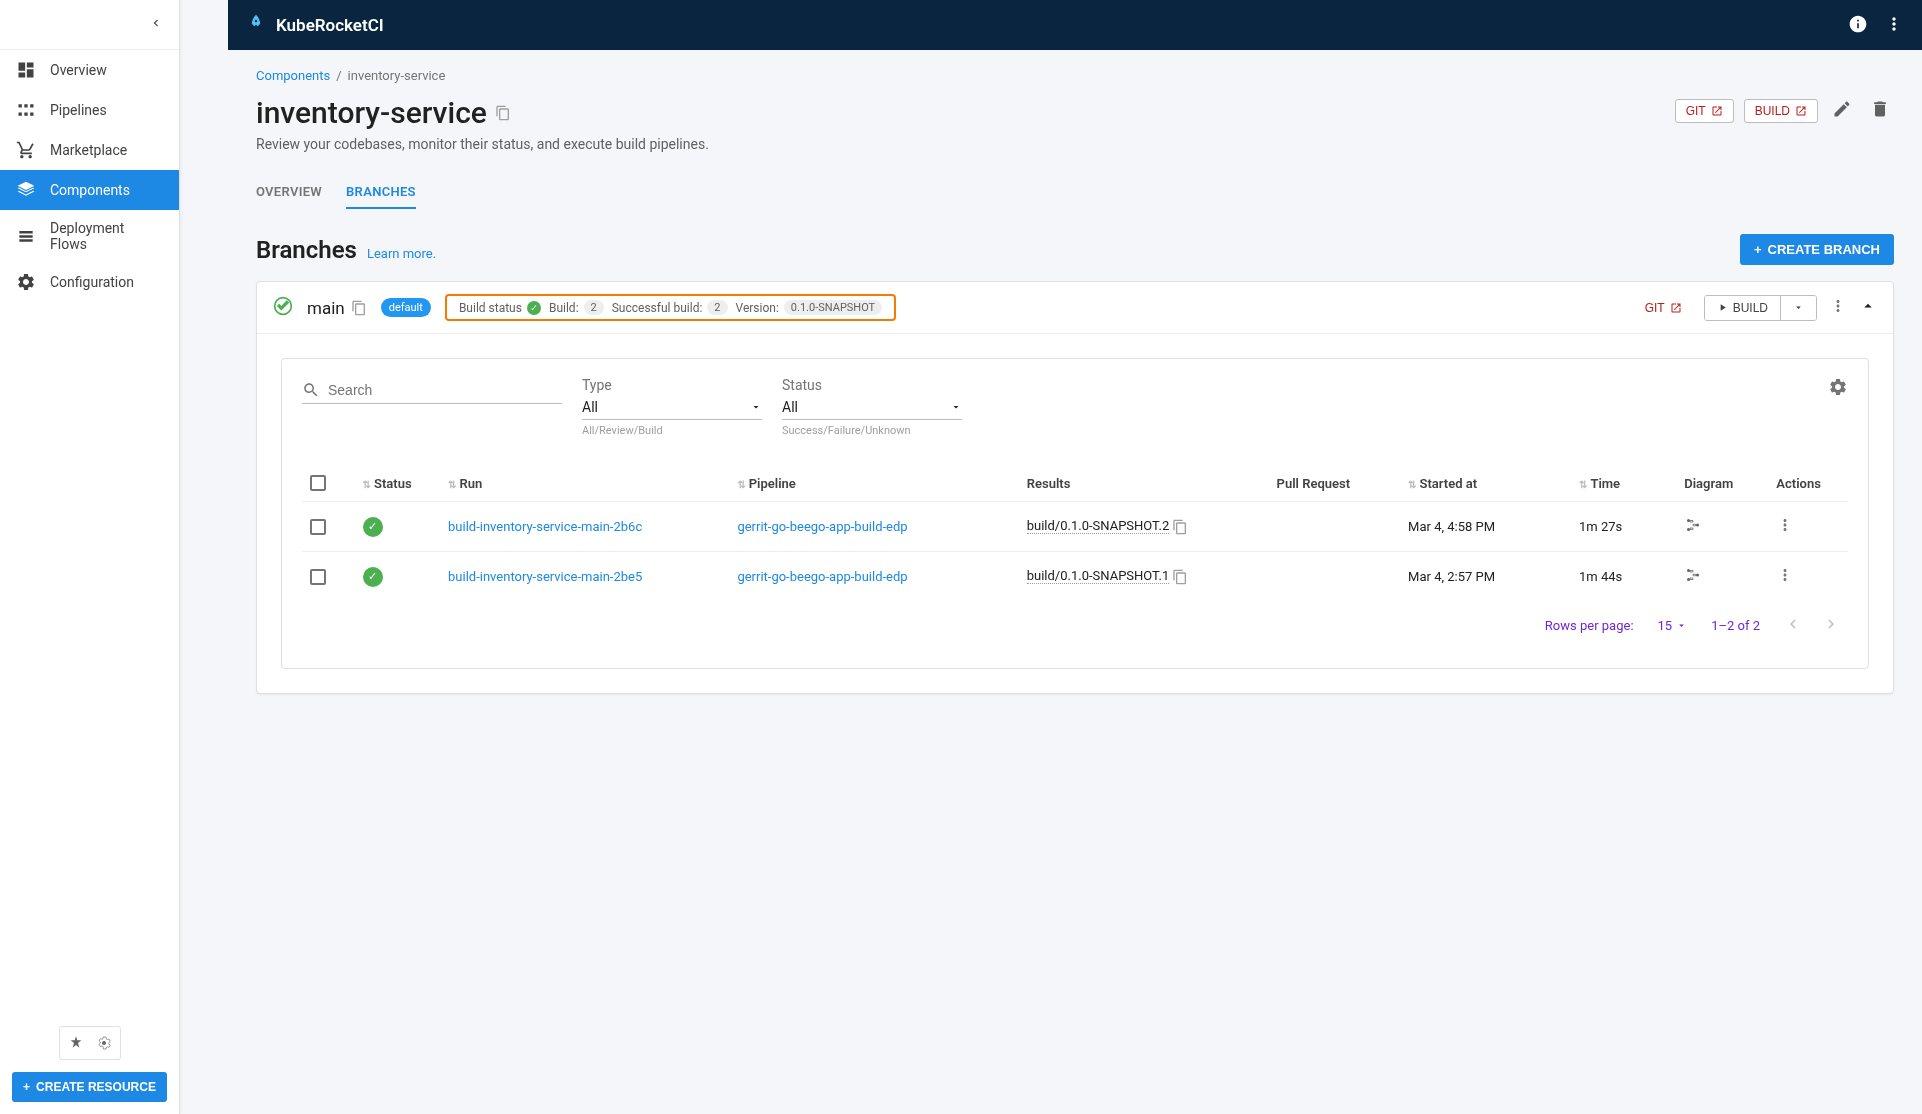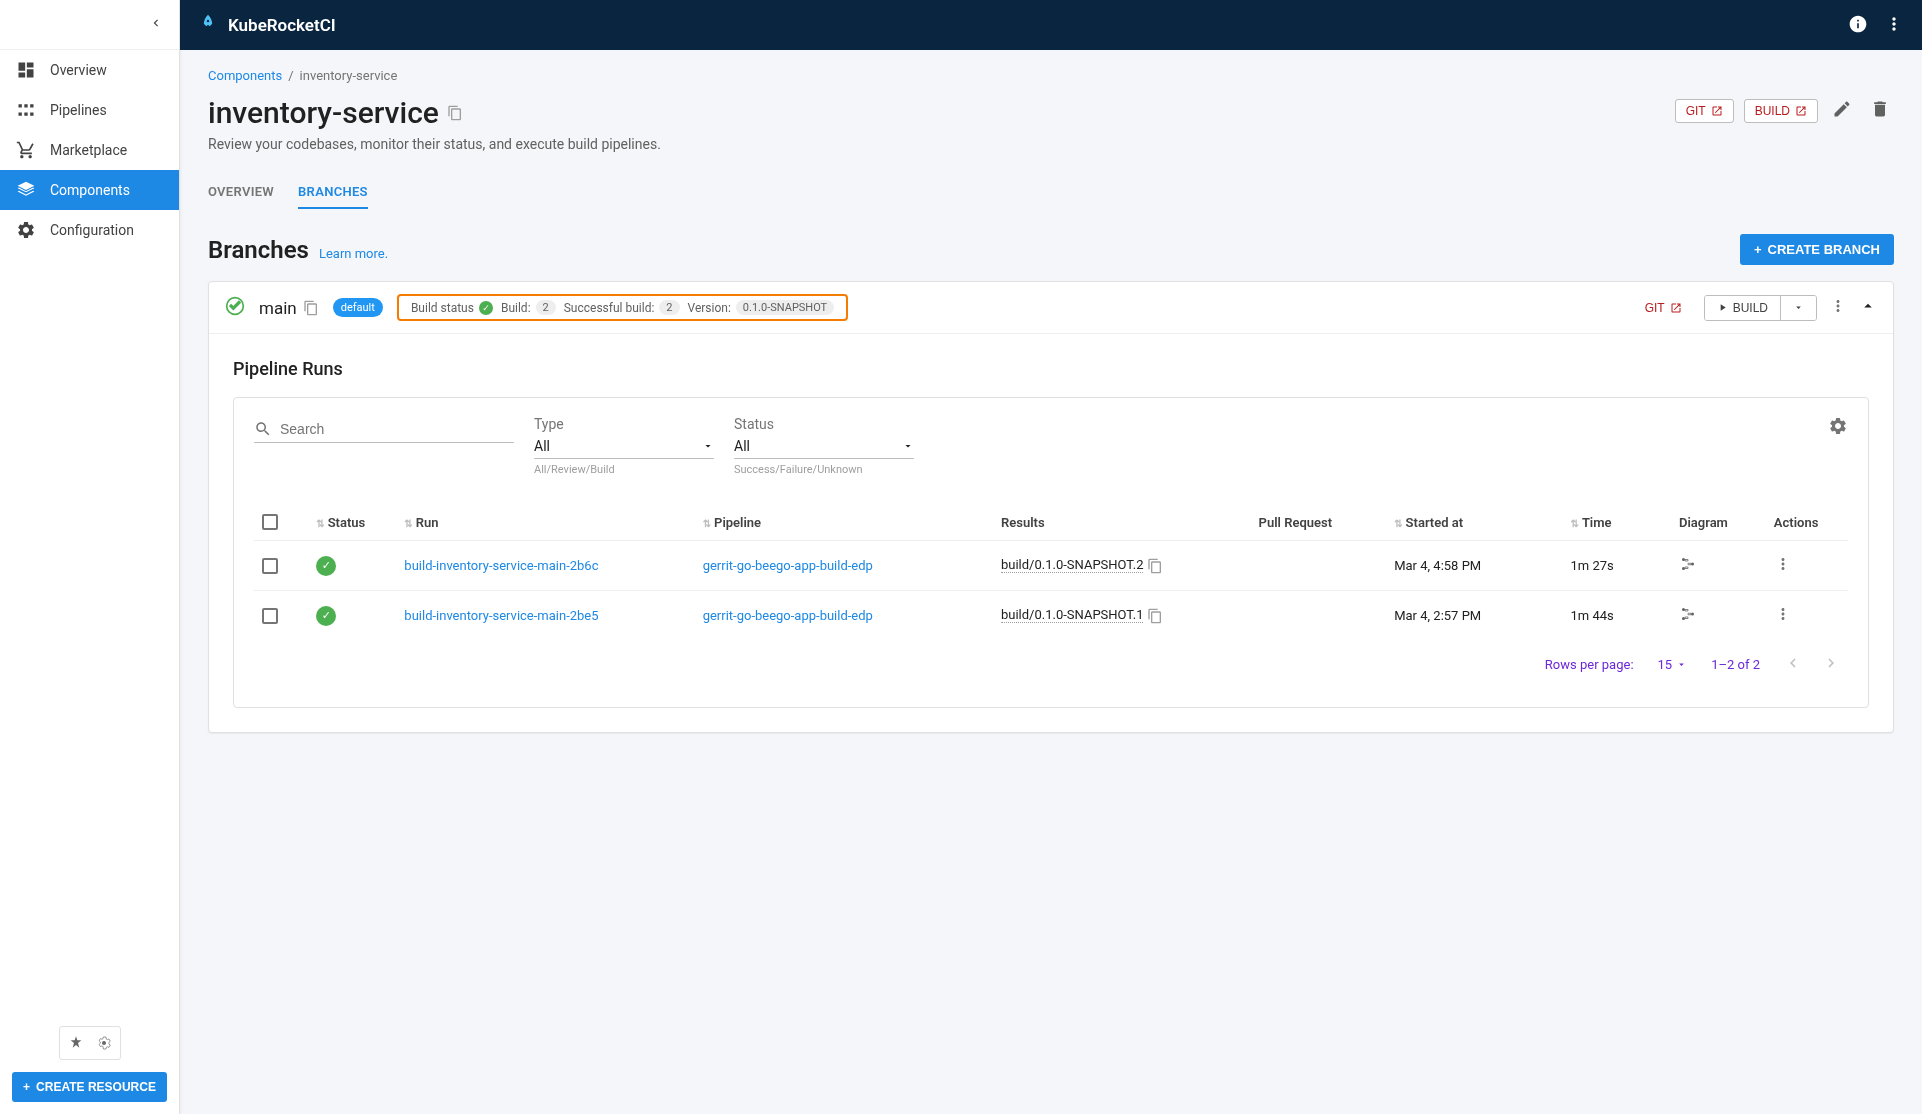--- a/index.html
+++ b/index.html
@@ -8,21 +8,21 @@
 .sidebar { width: 180px; background: #fff; border-right: 1px solid #e0e0e0; display: flex; flex-direction: column; box-shadow: 1px 0 3px rgba(0,0,0,0.05); }
 .sidebar-header { height: 50px; display: flex; align-items: center; justify-content: flex-end; padding: 0 16px; border-bottom: 1px solid #eee; }
 .sidebar-collapse { cursor: pointer; color: #424242; }
 .nav-item { display: flex; align-items: center; gap: 14px; padding: 10px 16px; cursor: pointer; color: #424242; font-size: 14px; }
 .nav-item.active { background: #1e88e5; color: #fff; }
 .nav-item svg { width: 20px; height: 20px; flex-shrink: 0; }
 .sidebar-footer { margin-top: auto; padding: 12px; }
 .footer-icons { display: flex; gap: 8px; justify-content: center; margin-bottom: 12px; border:1px solid #e0e0e0; border-radius:3px; padding:6px; width:fit-content; margin-left:auto; margin-right:auto;}
 .footer-icons span { width: 20px; height: 20px; display:flex; align-items:center; justify-content:center; color:#666; cursor:pointer; }
 .create-resource { width: 100%; background: #1e88e5; color: #fff; border: none; padding: 8px 10px; font-size: 12px; font-weight: 600; cursor: pointer; border-radius: 3px; display:flex; align-items:center; justify-content:center; gap:6px; }
-.main { flex: 1; display: flex; flex-direction: column; overflow: auto; }
+.main { flex: 1; display: flex; flex-direction: column; overflow: auto; margin-left: 48px; }
 .topbar { height: 50px; background: #0a2540; color: #fff; display: flex; align-items: center; padding: 0 18px; gap: 12px; flex-shrink: 0; }
 .logo { display: flex; align-items: center; gap: 10px; font-weight: 600; font-size: 17px; }
 .logo-icon { color: #4fc3f7; }
 .topbar-right { margin-left: auto; display: flex; align-items: center; gap: 16px; }
 .topbar-right svg { width: 20px; height: 20px; cursor: pointer; }
 .content { padding: 18px 28px; }
 .breadcrumb { font-size: 13px; color: #757575; margin-bottom: 12px; display:flex; gap:6px; align-items:center;}
 .breadcrumb a { color: #1e88e5; cursor: pointer; }
 .header-row { display: flex; align-items: flex-start; justify-content: space-between; margin-bottom: 6px; }
 .page-title { font-size: 30px; font-weight: 500; display: flex; align-items: center; gap: 8px; }
@@ -109,20 +109,26 @@
       <span>Marketplace</span>
     </div>
     <div class="nav-item active">
       <svg viewBox="0 0 24 24">
           <path d="M12 2L2 7l10 5 10-5-10-5zm0 11.5L3.5 9 2 9.75l10 5 10-5L20.5 9 12 13.5zm0 4L3.5 13 2 13.75l10 5 10-5-1.5-.75L12 17.5z"></path>
         </svg>
       <span>Components</span>
     </div>
     <div class="nav-item">
       <svg viewBox="0 0 24 24">
+          <path d="M4 6h16v3H4zm0 5h16v3H4zm0 5h16v3H4z"></path>
+        </svg>
+      <span>Deployment Flows</span>
+    </div>
+    <div class="nav-item">
+      <svg viewBox="0 0 24 24">
           <path d="M19.14 12.94c.04-.3.06-.61.06-.94 0-.32-.02-.64-.07-.94l2.03-1.58c.18-.14.23-.41.12-.61l-1.92-3.32c-.12-.22-.37-.3-.59-.22l-2.39.96c-.5-.38-1.03-.7-1.62-.94l-.36-2.54c-.04-.24-.24-.41-.48-.41h-3.84c-.24 0-.43.17-.47.41l-.36 2.54c-.59.24-1.13.57-1.62.94l-2.39-.96c-.22-.08-.47 0-.59.22L2.74 8.87c-.12.21-.07.47.12.61l2.03 1.58c-.05.3-.07.62-.07.94s.02.64.07.94l-2.03 1.58c-.18.14-.23.41-.12.61l1.92 3.32c.12.22.37.3.59.22l2.39-.96c.5.38 1.03.7 1.62.94l.36 2.54c.05.24.24.41.48.41h3.84c.24 0 .44-.17.47-.41l.36-2.54c.59-.24 1.13-.56 1.62-.94l2.39.96c.22.08.47 0 .59-.22l1.92-3.32c.12-.22.07-.47-.12-.61l-2.01-1.58zM12 15.6c-1.98 0-3.6-1.62-3.6-3.6s1.62-3.6 3.6-3.6 3.6 1.62 3.6 3.6-1.62 3.6-3.6 3.6z"></path>
         </svg>
       <span>Configuration</span>
     </div>
     <div class="sidebar-footer">
       <div class="footer-icons">
         <span>
             <svg width="16" height="16" viewBox="0 0 24 24">
               <path d="M12 2l2 6h6l-5 4 2 7-5-4-5 4 2-7-5-4h6z"></path>
             </svg>
@@ -270,21 +276,20 @@
             <span class="more-icon"><svg width="18" height="18" viewBox="0 0 24 24">
                   <path d="M12 8c1.1 0 2-.9 2-2s-.9-2-2-2-2 .9-2 2 .9 2 2 2zm0 2c-1.1 0-2 .9-2 2s.9 2 2 2 2-.9 2-2-.9-2-2-2zm0 6c-1.1 0-2 .9-2 2s.9 2 2 2 2-.9 2-2-.9-2-2-2z"></path>
                 </svg></span>
             <span><svg width="18" height="18" viewBox="0 0 24 24">
                   <path d="M7 14l5-5 5 5z"></path>
                 </svg></span>
           </div>
         </div>
 
         <div class="runs-section">
-          <h3 class="runs-title">Pipeline Runs</h3>
 
           <div class="filters-card">
             <div class="filters-row">
               <div class="search-box">
                 <svg width="18" height="18" viewBox="0 0 24 24">
                     <path d="M15.5 14h-.79l-.28-.27C15.41 12.59 16 11.11 16 9.5 16 5.91 13.09 3 9.5 3S3 5.91 3 9.5 5.91 16 9.5 16c1.61 0 3.09-.59 4.23-1.57l.27.28v.79l5 4.99L20.49 19l-4.99-5zm-6 0C7.01 14 5 11.99 5 9.5S7.01 5 9.5 5 14 7.01 14 9.5 11.99 14 9.5 14z"></path>
                   </svg>
                 <input placeholder="Search" style="">
               </div>
               <div class="filter-col">

